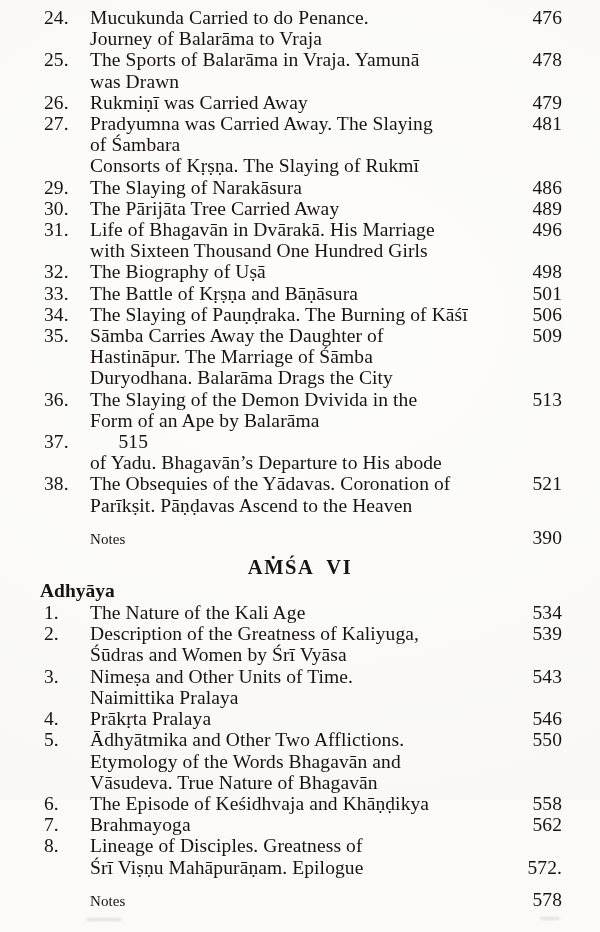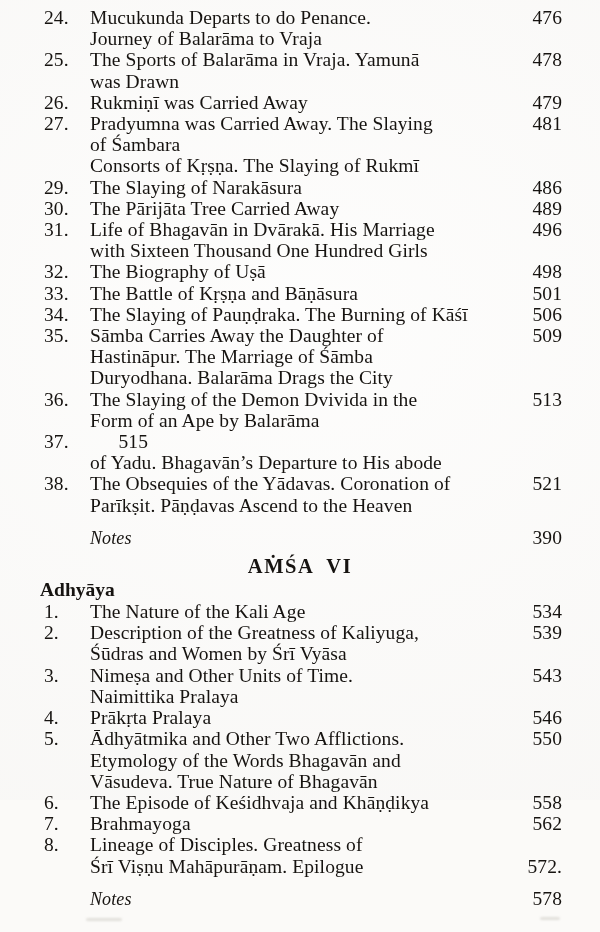--- a/index.html
+++ b/index.html
@@ -42,22 +42,21 @@
     white-space: nowrap;
     overflow: visible;
   }
   .cell-page {
     flex: 0 0 auto;
     width: 58px;
     margin-right: 38px;
     text-align: right;
   }
   .row.notes .cell-title {
-    font-style: italic;
-    font-size: 18px;
+    font-size: 15px;
   }
   .spacer { height: 11px; }
   .heading {
     text-align: center;
     font-weight: bold;
     font-size: 20.5px;
     line-height: 24px;
     letter-spacing: 1.5px;
     word-spacing: 7px;
     margin: 5px 0 1px 0;
@@ -78,21 +77,21 @@
   .smudge-a { left: 86px;  top: 918px; width: 36px; height: 3px; }
   .smudge-b { left: 540px; top: 917px; width: 20px; height: 3px; }
 </style>
 </head>
 <body>
 
 <div class="page">
   <div id="toc-root">
       <div class="row">
         <span class="cell-num">24.</span>
-        <span class="cell-title">Mucukunda Departs to do Penance.</span>
+        <span class="cell-title">Mucukunda Carried to do Penance.</span>
         <span class="cell-page">476</span>
       </div>
       <div class="row">
         <span class="cell-num"></span>
         <span class="cell-title">Journey of Balarāma to Vraja</span>
         <span class="cell-page"></span>
       </div>
       <div class="row">
         <span class="cell-num">25.</span>
         <span class="cell-title">The Sports of Balarāma in Vraja. Yamunā</span>

